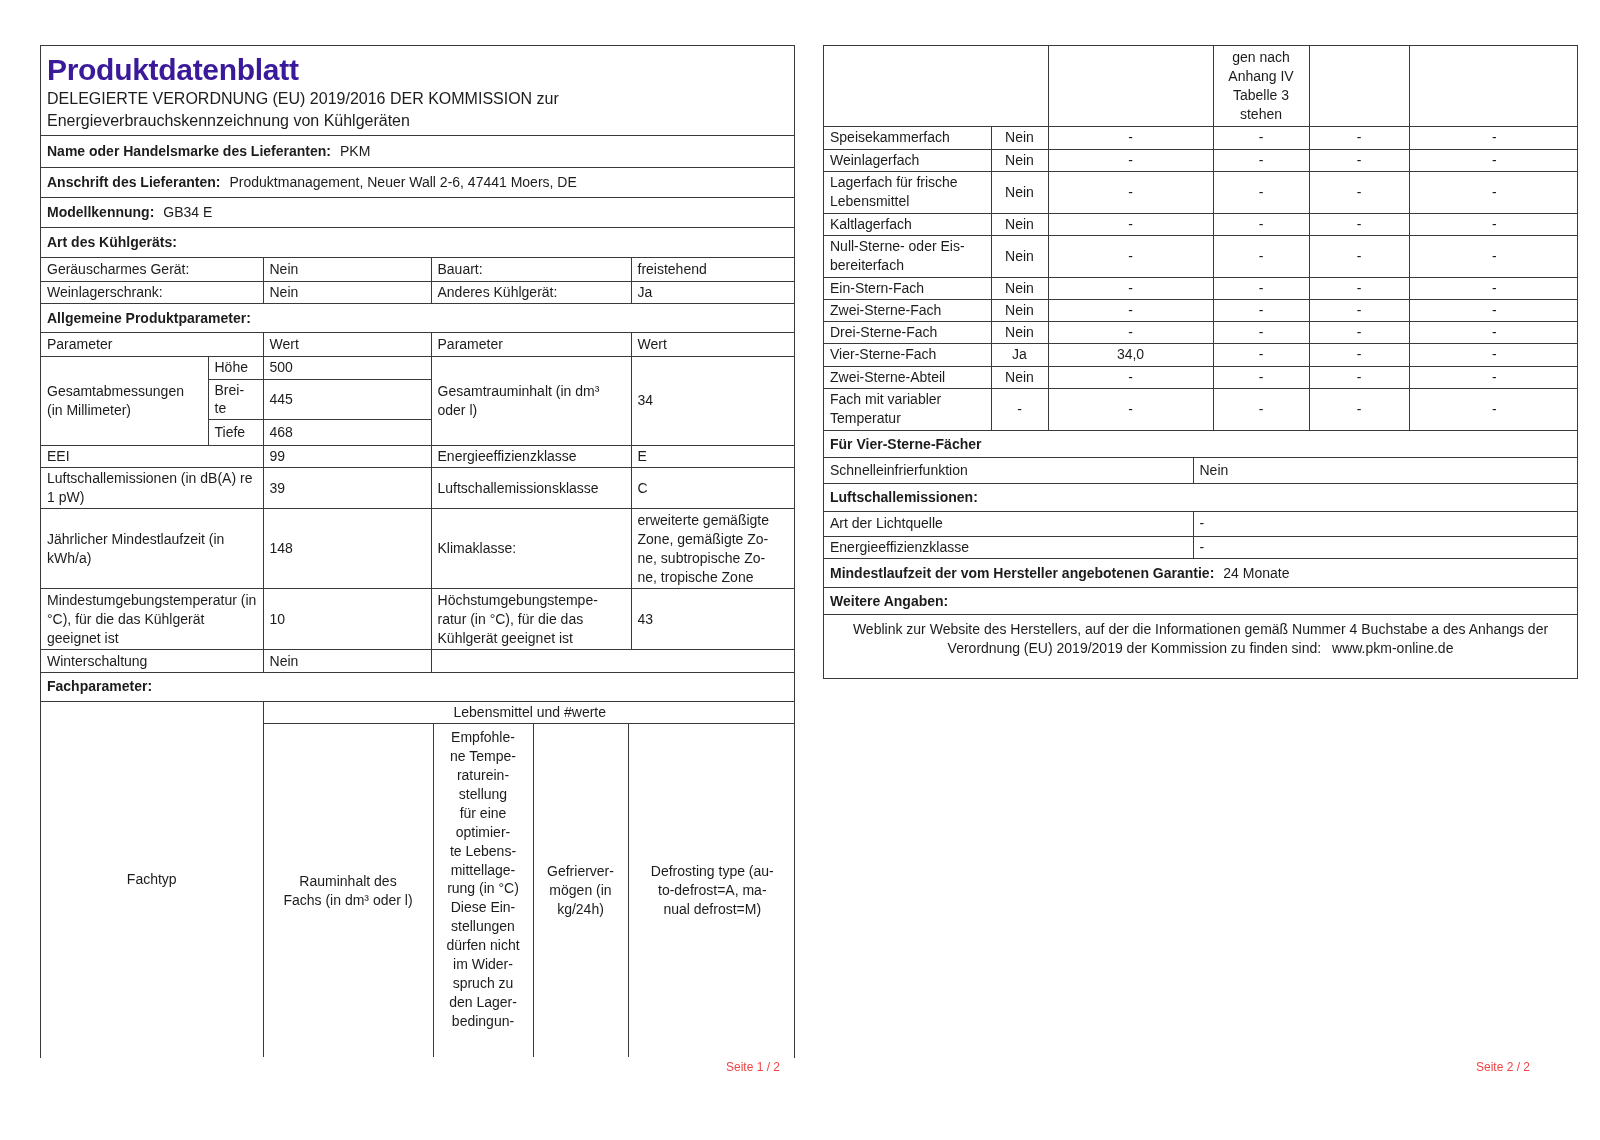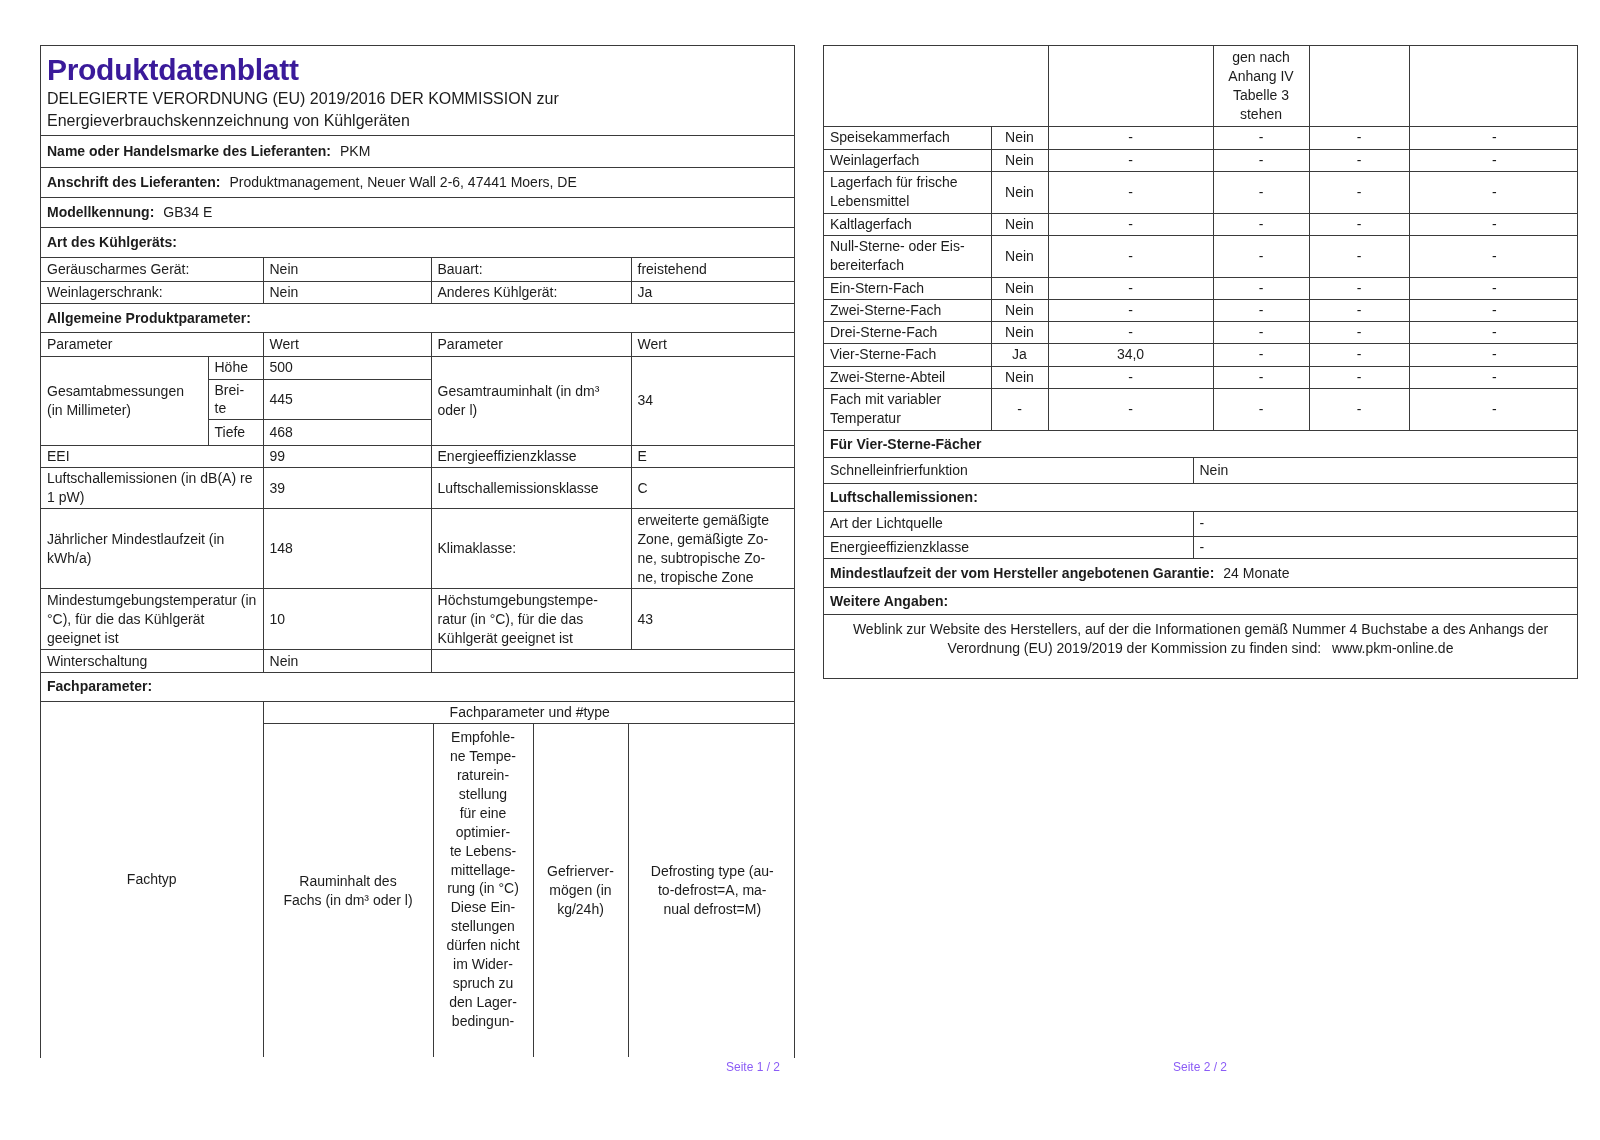--- a/index.html
+++ b/index.html
@@ -25,23 +25,23 @@
   .doc-title{font-size:30px;font-weight:bold;color:var(--title);letter-spacing:-0.3px;line-height:1.2;}
   .doc-subtitle{font-size:16px;}
   .h32{height:32px}.h30{height:30px}.h29{height:29px}.h27{height:27px}.h28{height:28px}.h63{height:63px}
   table.grid{border-collapse:collapse;border-style:hidden;width:100%;table-layout:fixed;}
   table.grid td{border:1px solid var(--bc);padding:1px 6px;vertical-align:middle;overflow:hidden;}
   .ctr{text-align:center;}
   .pre{white-space:pre-line;}
   .vtop{vertical-align:top !important;}
   .comp-wrap{height:356px;}
   .comp-wrap table{height:355px;}
-  .page-footer{position:absolute;width:755px;text-align:right;font-size:12px;color:#8b5cf6;top:1059px;}
+  .page-footer{position:absolute;width:755px;text-align:right;font-size:12px;color:#ef4444;top:1059px;}
   #footer1{left:28px;padding-right:3px;}
-  #footer2{left:823px;padding-right:1px;text-align:center;}
+  #footer2{left:776px;padding-right:1px;}
   .weblink-block{padding:5px 6px;text-align:center;}
 </style>
 </head>
 <body>
 
 <div id="canvas">
 
   <div class="doc-page" id="page1">
 
     <div class="blk title-block">
@@ -176,21 +176,21 @@
         <colgroup>
             <col style="width:222px">
             <col style="width:170px">
             <col style="width:100px">
             <col style="width:95px">
             <col style="width:168px">
           </colgroup>
         <tbody>
             <tr style="height:22px">
           <td rowspan="2" class="ctr">Fachtyp</td>
-          <td colspan="4" class="ctr">Fachparameter und #type</td>
+          <td colspan="4" class="ctr">Lebensmittel und #werte</td>
         </tr>
         <tr>
           <td class="ctr pre">Rauminhalt des
 Fachs (in dm³ oder l)</td>
           <td class="ctr pre vtop" style="padding-top:4px">Empfohle-
 ne Tempe-
 raturein-
 stellung
 für eine
 optimier-

